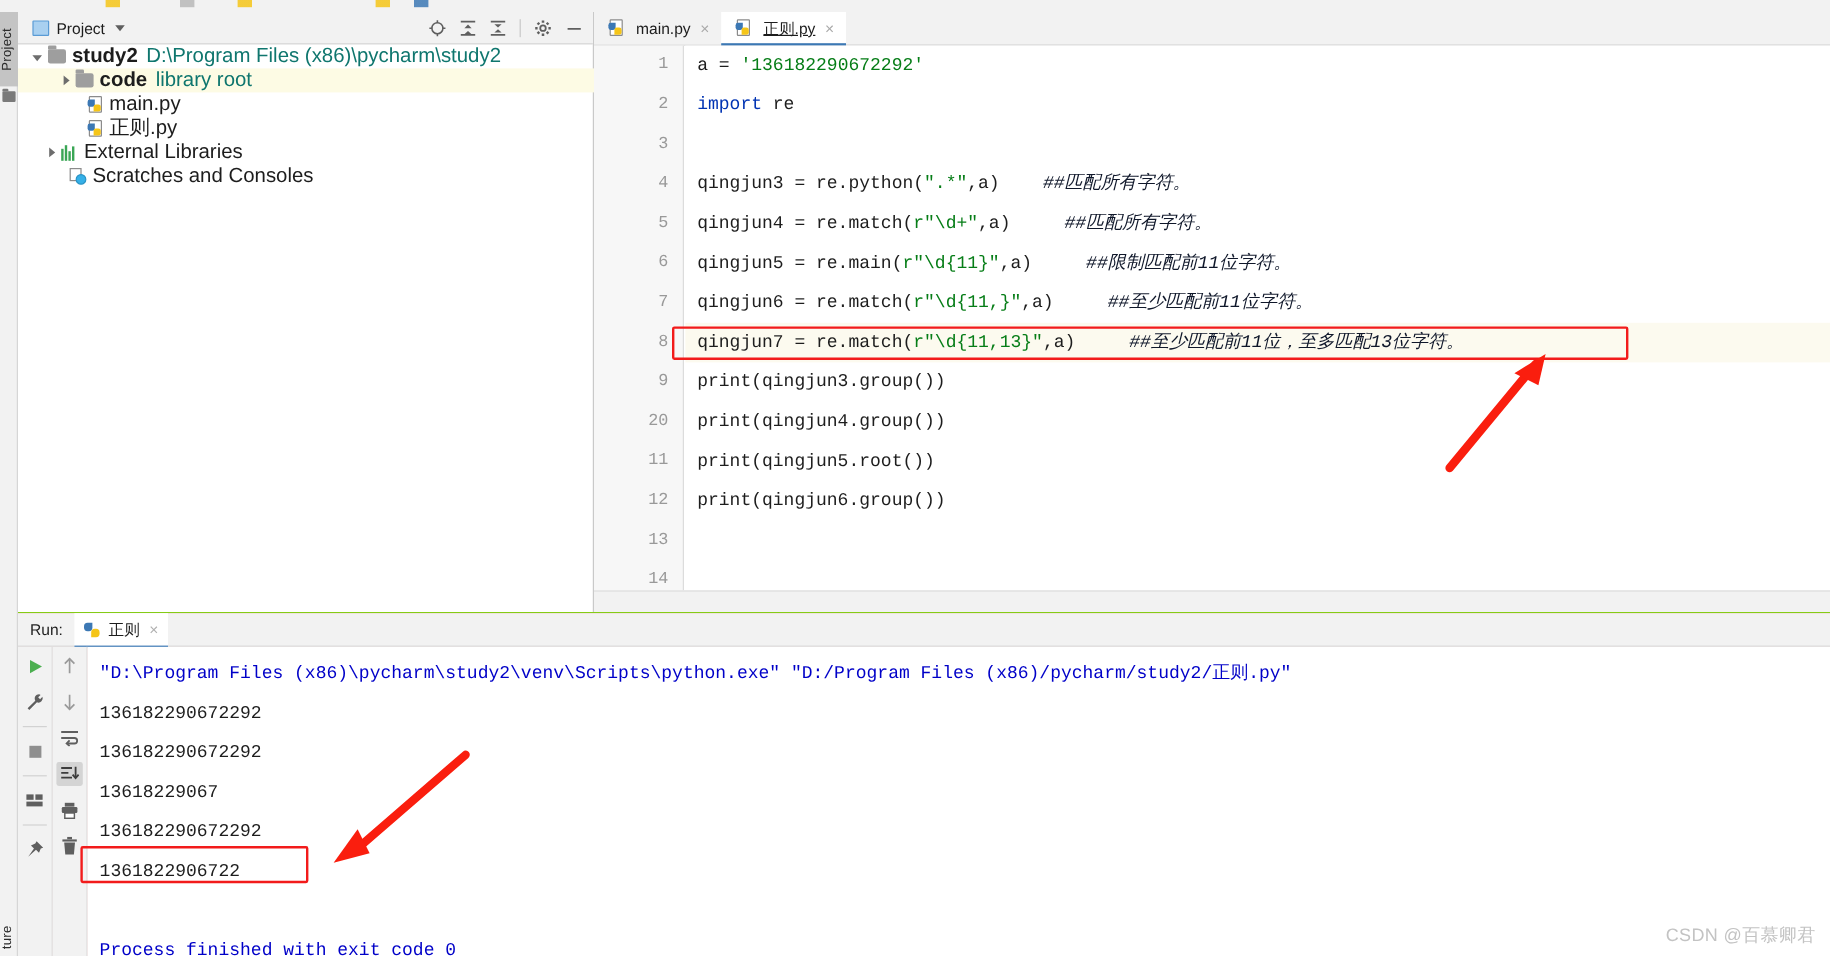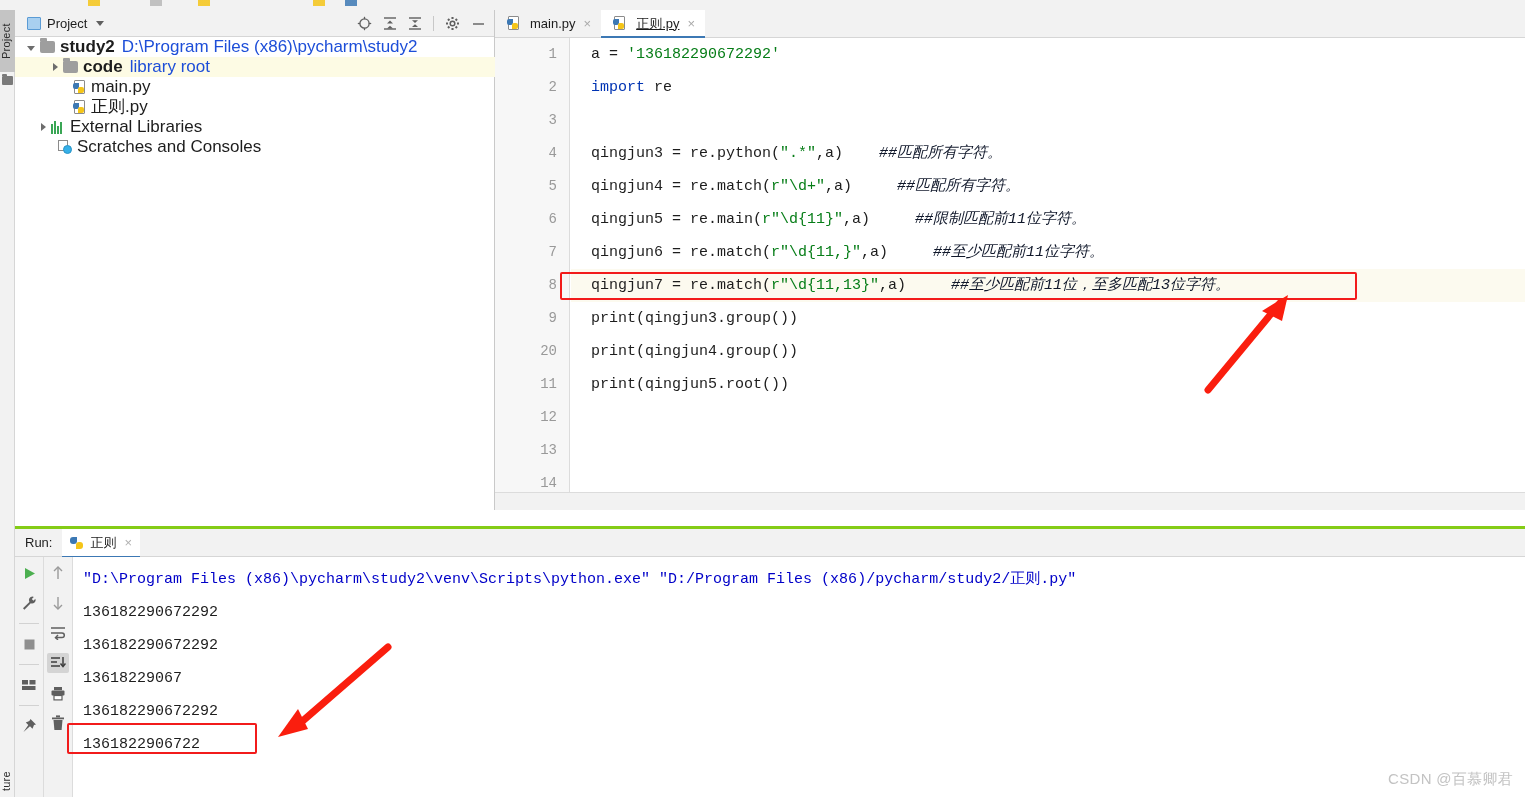--- a/index.html
+++ b/index.html
@@ -143,21 +143,21 @@
     position: absolute; left: 0; top: 0; width: 10px; height: 11px;
     background: #fff; border: 1px solid #8b8b8b;
   }
   .scratch-ico .clk {
     position: absolute; left: 5px; top: 5px; width: 9px; height: 9px;
     background: #35b0e8; border-radius: 50%;
     border: 1px solid #2a94c6;
   }
   .name-bold { font-weight: bold; color: #1d1d1d; }
   .name-plain { color: #1d1d1d; }
-  .name-grey { color: #1d4ed8; margin-left: 7px; }
+  .name-grey { color: #0f766e; margin-left: 7px; }
   .underline-cn { text-decoration: underline; text-decoration-color: #1d1d1d; }
 
   
   .editor-area {
     position: absolute; left: 495px; top: 10px;
     width: 1030px; height: 500px; background: #fff;
   }
   .tabs-bar {
     height: 28px; background: #f2f2f2; display: flex; align-items: stretch;
     border-bottom: 1px solid #d6d6d6;
@@ -180,39 +180,39 @@
   .gutter .ln {
     height: 33px; line-height: 33px; text-align: right; padding-right: 12px;
     color: #999; font-family: "Liberation Mono", monospace; font-size: 14px;
   }
   .gutter .ln.cur { color: #999; }
   .code {
     position: absolute; left: 76px; top: 28px; right: 0; bottom: 18px;
     overflow: hidden; background: #fff;
     font-family: "Liberation Mono", monospace; font-size: 15px;
   }
-  .cl { height: 33px; line-height: 33px; white-space: pre; padding-left: 20px; position: relative; }
+  .cl { height: 33px; line-height: 33px; white-space: pre; padding-left: 10px; position: relative; }
   .cl.active-line { background: #fcfaef; }
   .kw { color: #0033b3; }
   .str { color: #067d17; }
   .cmt { color: #0f172a; font-style: italic; }
   .pl { color: #1d1d1d; }
   .hl-box {
     position: absolute; border: 2px solid #f21b1b; border-radius: 2px;
     pointer-events: none;
   }
   .editor-bottom {
     position: absolute; left: 0; right: 0; bottom: 0; height: 18px;
     background: #f2f2f2; border-top: 1px solid #dcdcdc;
   }
 
   
   .run-panel {
     position: absolute; left: 15px; top: 510px; right: 0; bottom: 0;
-    background: #fca5a5; border-top: 3px solid #84cc16; margin-top: 16px;
+    background: #fca5a5; border-top: 1px solid #84cc16;
   }
   .run-head {
     height: 28px; background: #f2f2f2; display: flex; align-items: center;
     padding-left: 10px; gap: 10px; border-bottom: 1px solid #d6d6d6;
   }
   .run-label { font-size: 13px; color: #1d1d1d; }
   .run-tab {
     display: flex; align-items: center; gap: 6px; height: 28px;
     padding: 0 8px; background: #fff; position: relative; font-size: 13px;
   }
@@ -431,20 +431,21 @@
         <div class="cl"><span class="kw">import </span><span class="pl">re</span></div>
         <div class="cl"><span class="pl"></span></div>
         <div class="cl"><span class="pl">qingjun3 = re.python(</span><span class="str">".*"</span><span class="pl">,a)    </span><span class="cmt">##匹配所有字符。</span></div>
         <div class="cl"><span class="pl">qingjun4 = re.match(</span><span class="str">r"\d+"</span><span class="pl">,a)     </span><span class="cmt">##匹配所有字符。</span></div>
         <div class="cl"><span class="pl">qingjun5 = re.main(</span><span class="str">r"\d{11}"</span><span class="pl">,a)     </span><span class="cmt">##限制匹配前11位字符。</span></div>
         <div class="cl"><span class="pl">qingjun6 = re.match(</span><span class="str">r"\d{11,}"</span><span class="pl">,a)     </span><span class="cmt">##至少匹配前11位字符。</span></div>
         <div class="cl active-line"><span class="pl">qingjun7 = re.match(</span><span class="str">r"\d{11,13}"</span><span class="pl">,a)     </span><span class="cmt">##至少匹配前11位，至多匹配13位字符。</span></div>
         <div class="cl"><span class="pl">print(qingjun3.group())</span></div>
         <div class="cl"><span class="pl">print(qingjun4.group())</span></div>
         <div class="cl"><span class="pl">print(qingjun5.root())</span></div>
+        <div class="cl"><span class="pl">print(qingjun6.group())</span></div>
         <div class="cl"><span class="pl"></span></div>
       </div>
 
     <div class="hl-box" style="left:65px; top:262px; width:797px; height:28px;"></div>
 
     <svg class="arrow-svg" style="left:675px; top:285px; width:130px; height:110px;" viewBox="0 0 130 110">
       <line x1="110" y1="8" x2="38" y2="95" stroke="#fa1e0e" stroke-width="7" stroke-linecap="round"></line>
       <polygon points="118,0 92,16 112,26" fill="#fa1e0e"></polygon>
     </svg>
 

